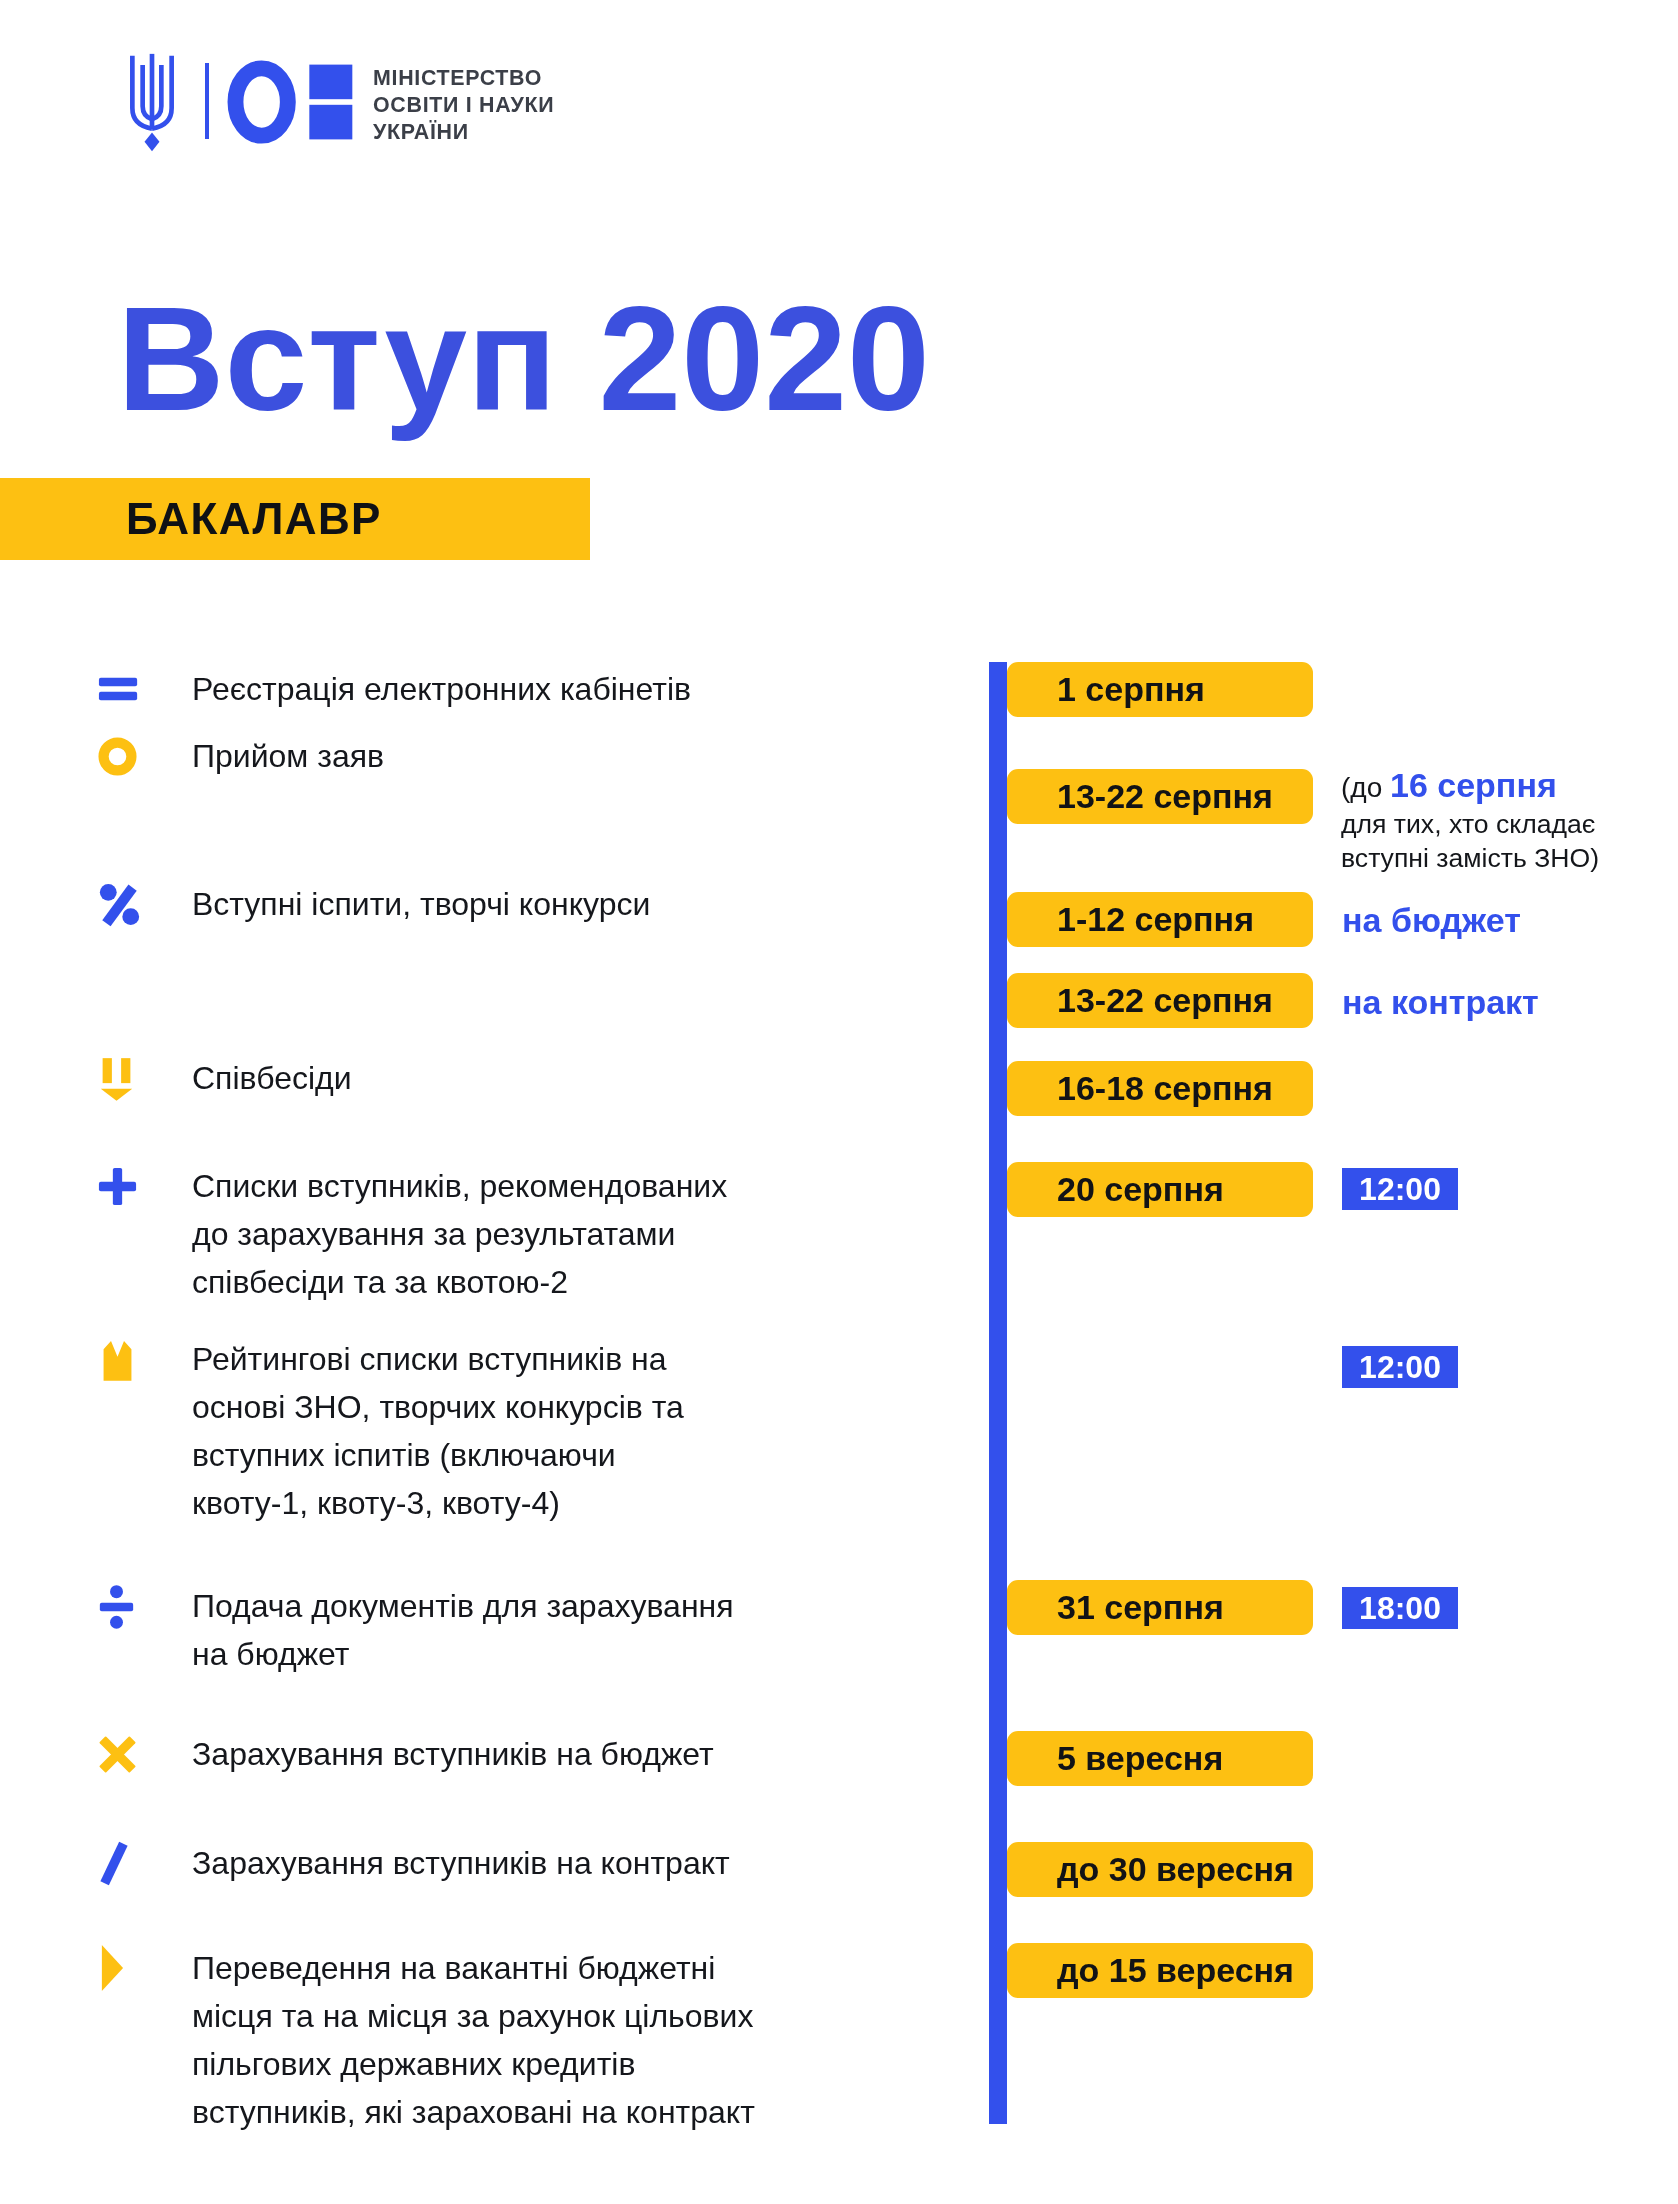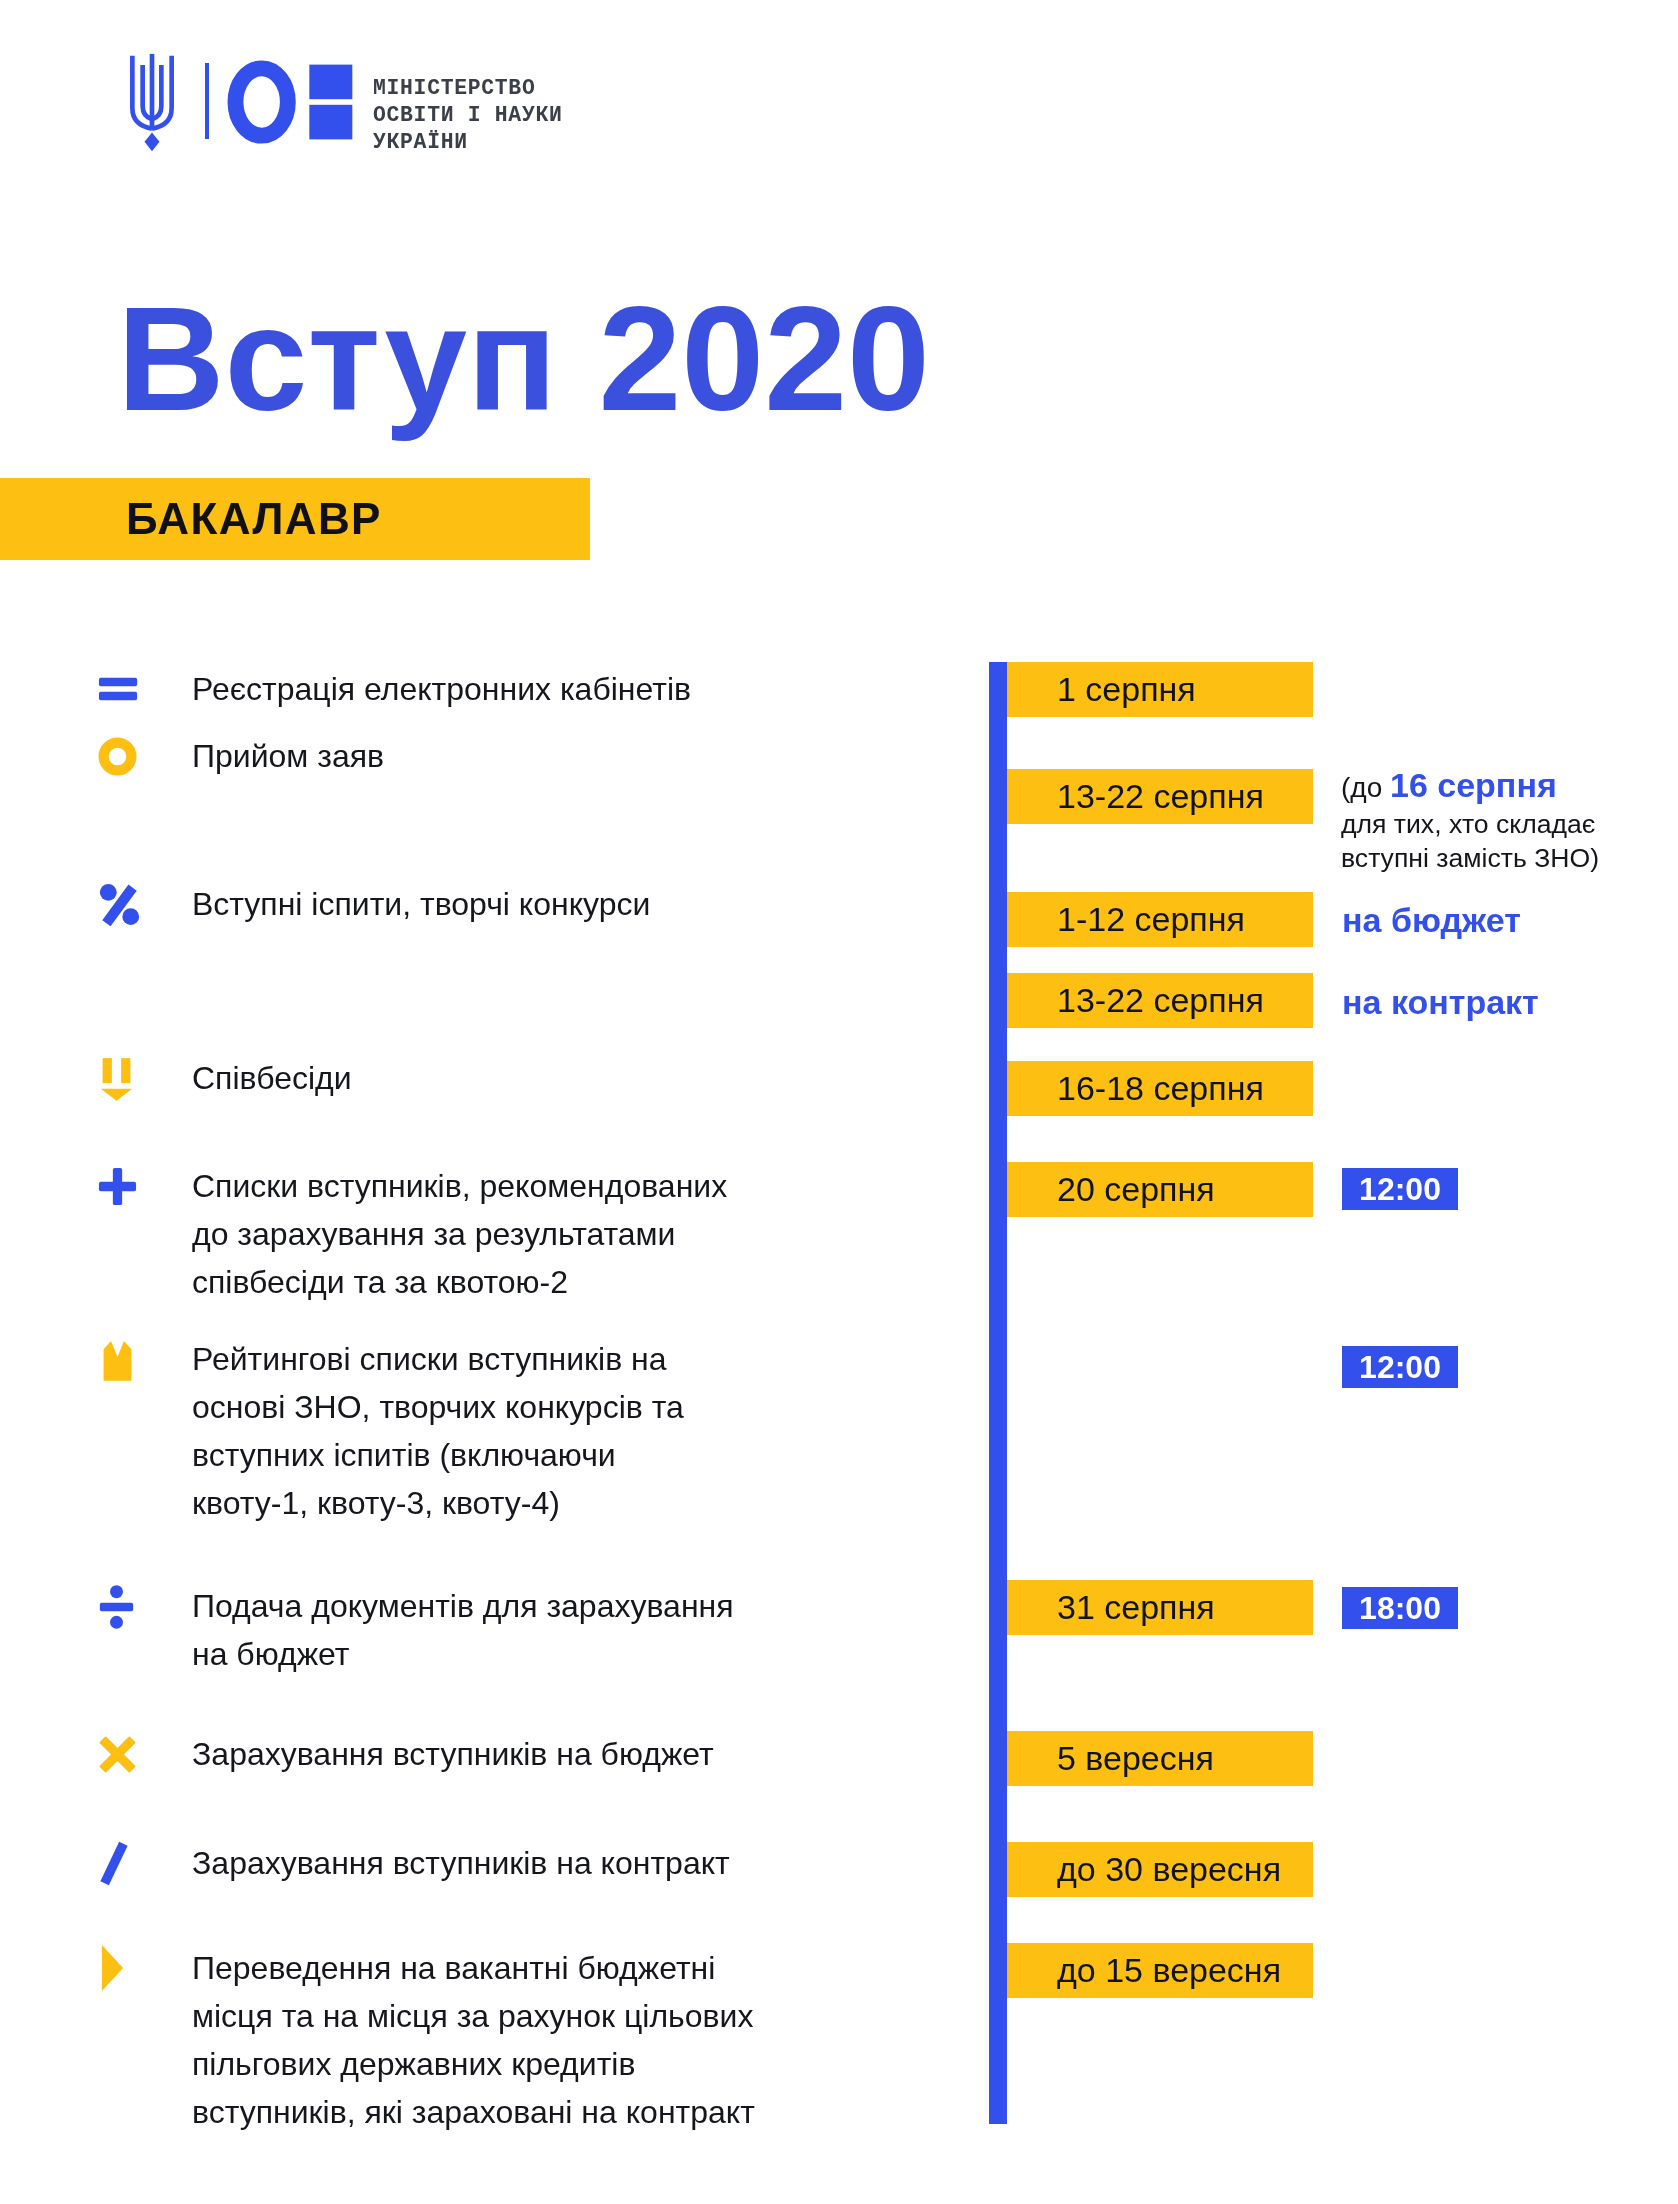--- a/index.html
+++ b/index.html
@@ -6,39 +6,39 @@
   .page{
     position:relative;width:1678px;height:2205px;background:#ffffff;overflow:hidden;
     font-family:"Liberation Sans", sans-serif;
   }
   
   .hdr-logo{position:absolute;left:123px;top:50px;width:522px;height:104px;}
   .trident{position:absolute;left:0;top:1.9px;}
   .logo-divider{position:absolute;left:82px;top:13px;width:3.7px;height:76px;background:#3350ec;}
   .mon-logo{position:absolute;left:104px;top:9.3px;}
   .ministry-name{
-    position:absolute;left:250px;top:25px;
-    font-size:21.4px;font-weight:bold;line-height:27px;letter-spacing:0.7px;color:#3b3f48;font-family:Liberation Mono, monospace;
+    position:absolute;left:250px;top:15px;
+    font-size:21.4px;font-weight:bold;line-height:27px;letter-spacing:0.7px;color:#3b3f48;
   }
   
   .title{
     position:absolute;left:117px;top:280px;
     font-size:149px;font-weight:bold;letter-spacing:0;color:#3c50de;line-height:158px;
   }
   .banner{position:absolute;left:0;top:478px;width:590px;height:82px;background:#fdc012;}
   .banner-label{
     display:block;margin-left:126px;font-size:44px;font-weight:bold;
     line-height:82px;letter-spacing:1.4px;color:#0f1115;
   }
   
   .tline{position:absolute;left:989px;top:662px;width:17.7px;height:1462px;background:#3350ec;}
   .badge{
     position:absolute;left:1007px;width:306px;height:55px;background:#fdc012;
     display:flex;align-items:center;padding-left:50px;box-sizing:border-box;
-    font-size:34px;font-weight:normal;color:#121316;white-space:nowrap;
+    font-size:34px;font-weight:bold;color:#121316;white-space:nowrap;border-radius:11px;
   }
   .b1{top:662px}.b2{top:769px}.b3{top:892px}.b4{top:973px}.b5{top:1061px}
   .b6{top:1162px}.b7{top:1340px}.b8{top:1580px}.b9{top:1731px}.b10{top:1842px}.b11{top:1943px}
   .chip{
     position:absolute;left:1342px;width:116px;height:42px;background:#3350ec;color:#ffffff;
     display:flex;align-items:center;justify-content:center;font-size:32px;font-weight:bold;
   }
   .c6{top:1168px}.c7{top:1346px}.c8{top:1587px}
   .side{position:absolute;left:1342px;font-size:34px;font-weight:bold;color:#3350ec;white-space:nowrap;}
   .s3{top:901px}.s4{top:983px}

